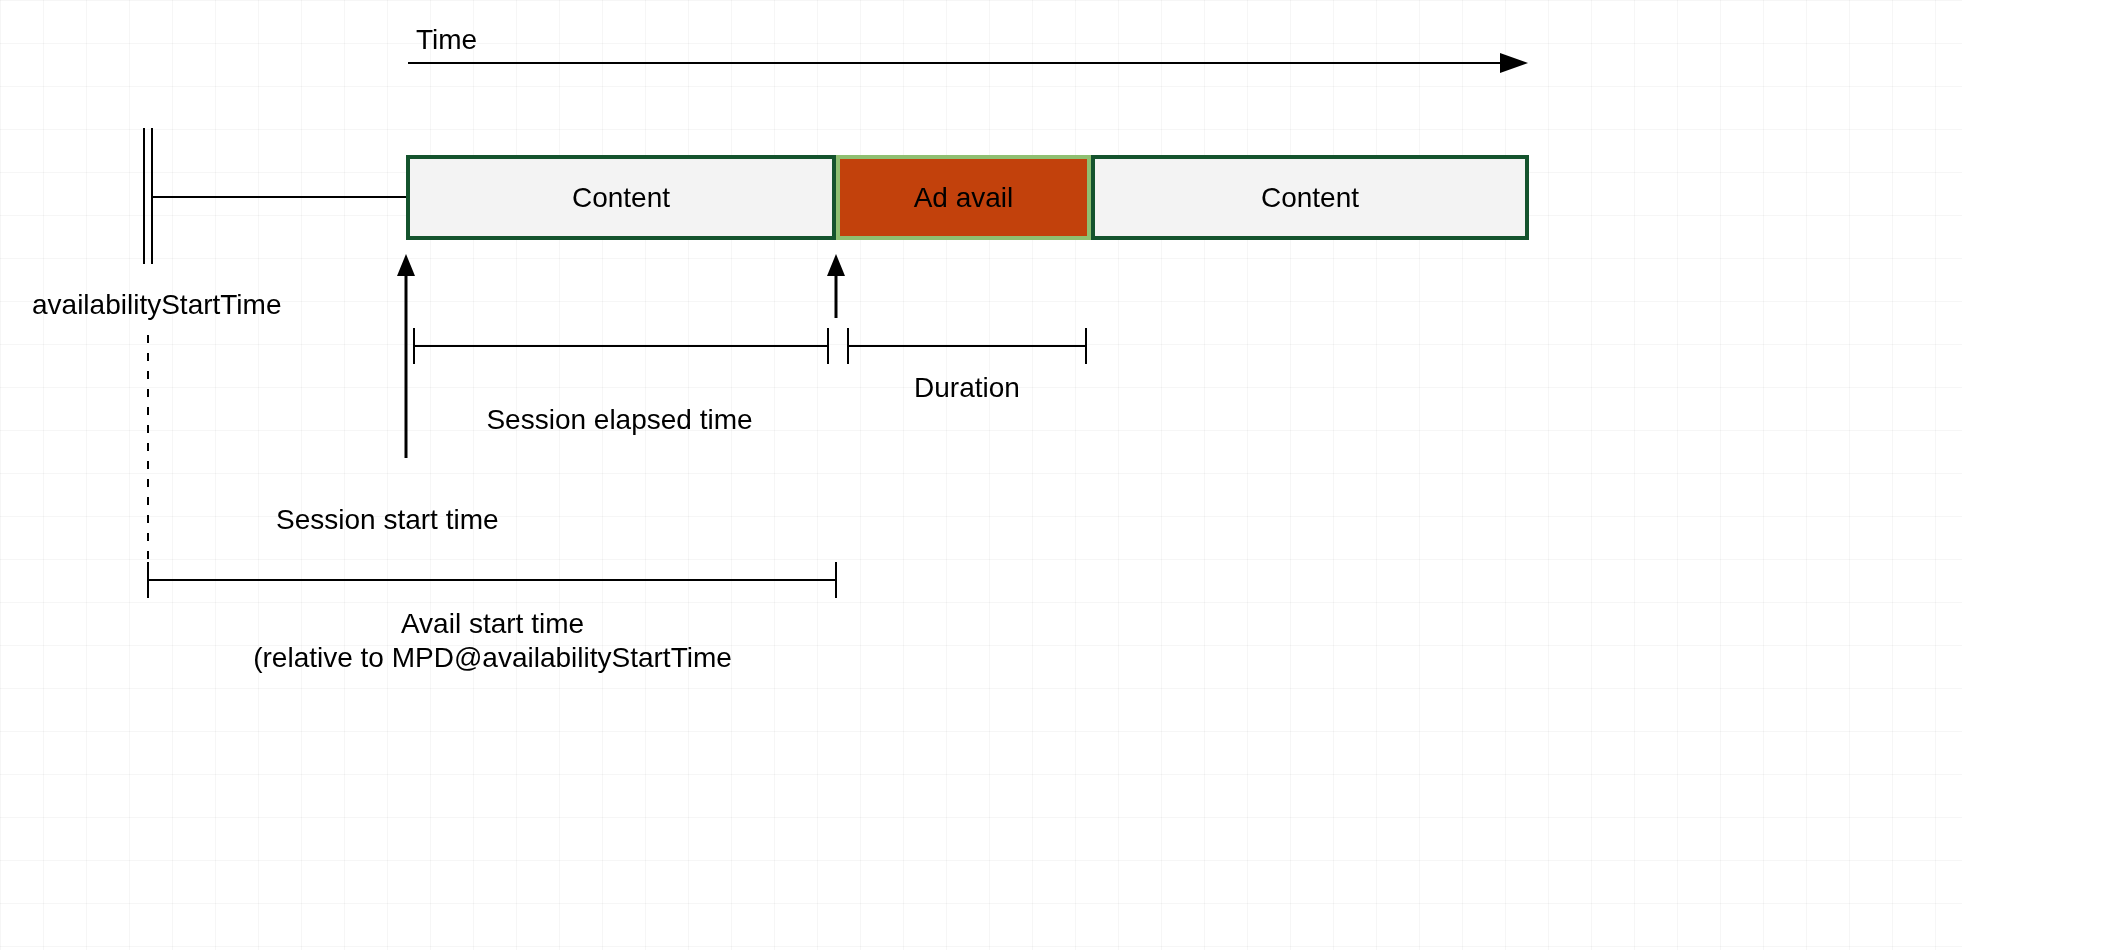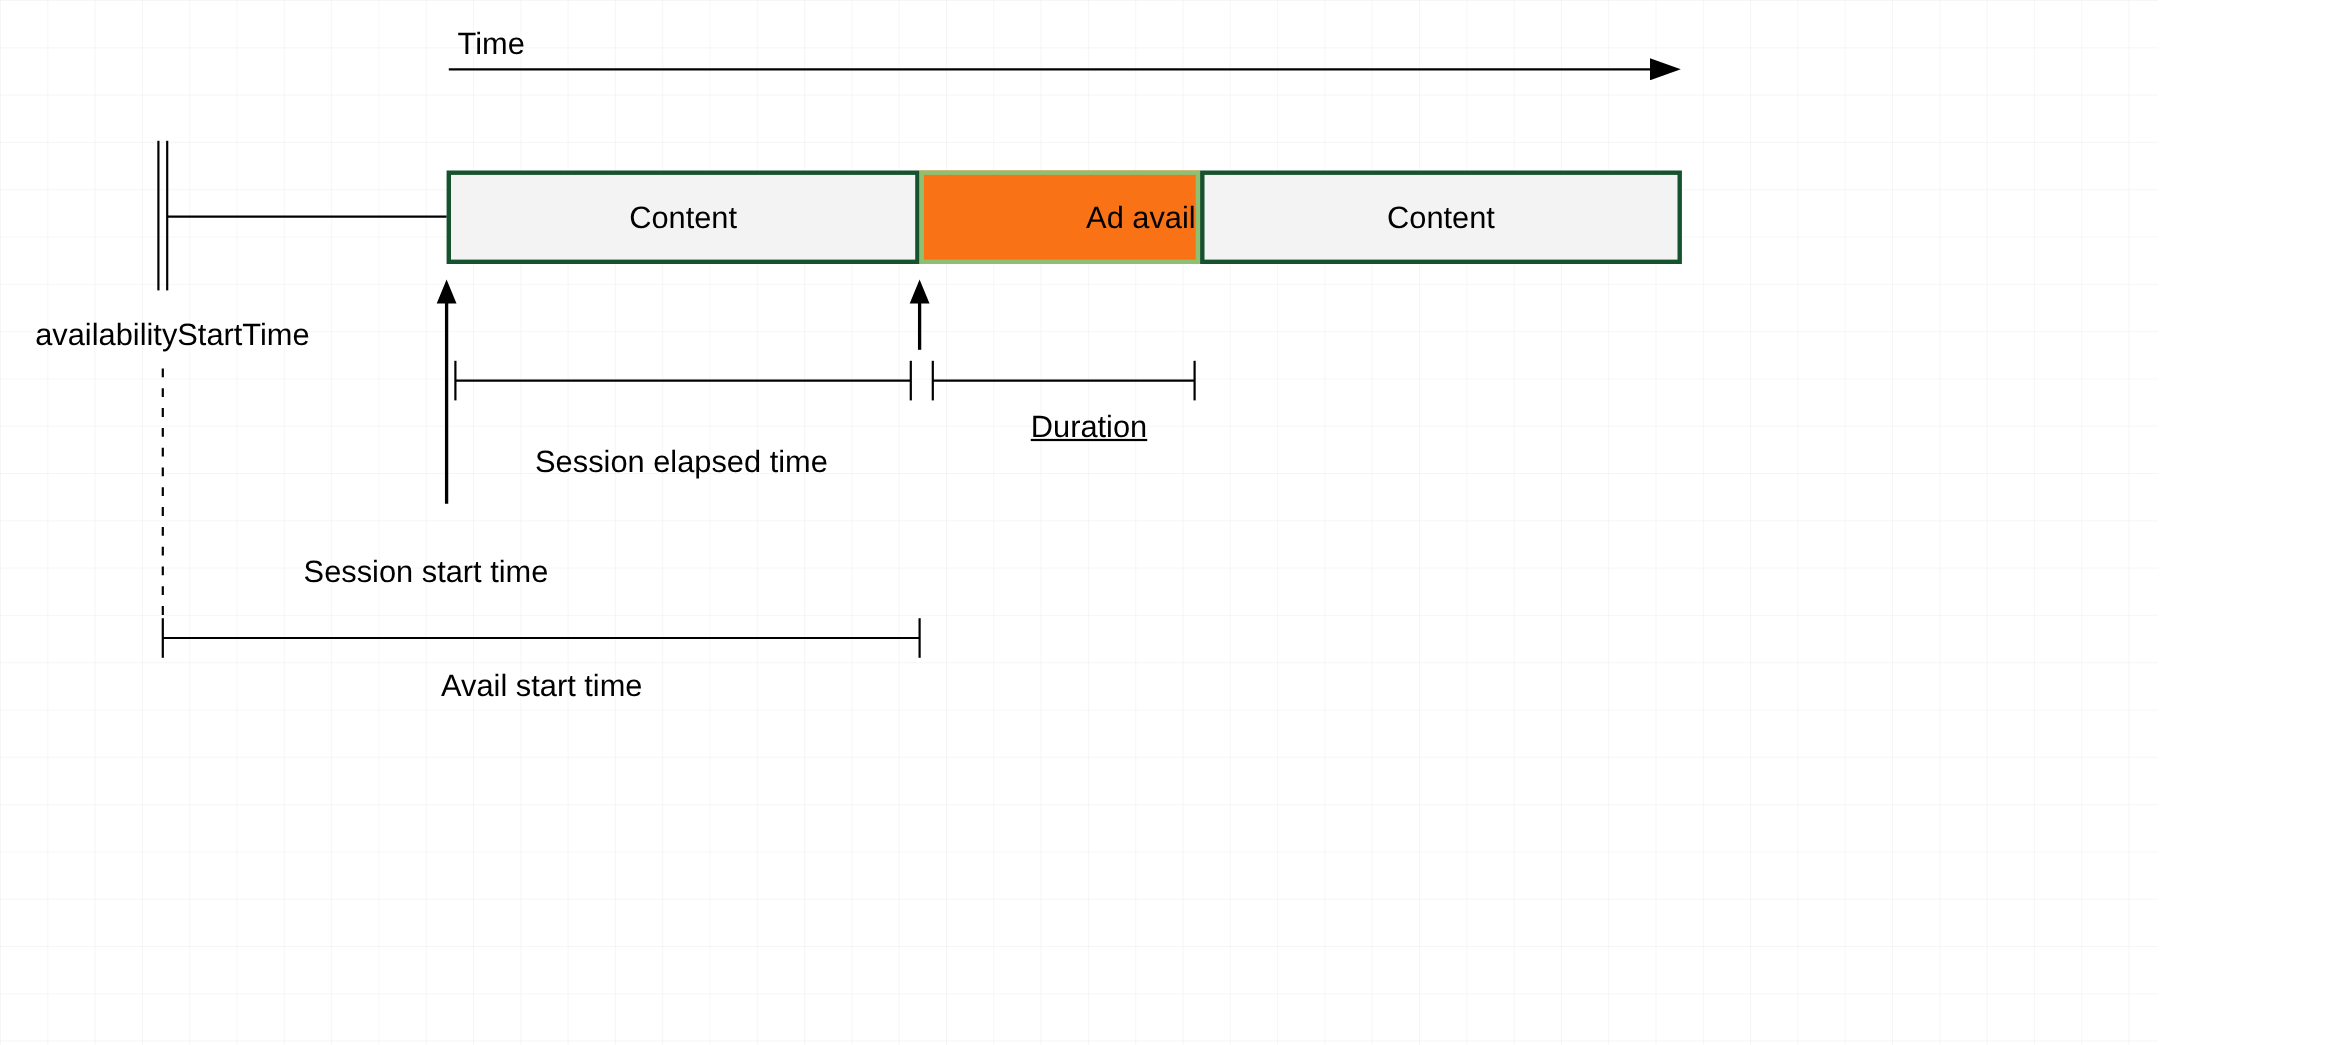--- a/index.html
+++ b/index.html
@@ -34,21 +34,21 @@
     position: absolute;
     border: 4px solid #14532d;
     display: flex;
     align-items: center;
     justify-content: center;
     font-size: 28px;
     color: #000;
     box-sizing: border-box;
   }
   .box.content { background: #f3f3f3; }
-  .box.ad      { background: #f97316; border-color: #8fbf71; justify-content: flex-end; }
+  .box.ad      { background: #c2410c; border-color: #8fbf71; }
   svg.overlay {
     position: absolute;
     inset: 0;
     width: 2114px;
     height: 950px;
     pointer-events: none;
   }
 </style>
 </head>
 <body>
@@ -65,25 +65,26 @@
     <span>Ad avail</span>
   </div>
   <div class="box content" style="left:1091px; top:155px; width:438px; height:85px;">
     <span>Content</span>
   </div>
 
   <div class="label" style="left:32px; top:289px;">availabilityStartTime</div>
 
   <div class="label center" style="left:410px; top:372px; width:419px;margin-top:32px;">Session elapsed time</div>
 
-  <div class="label center" style="left:871px; top:372px; width:238px;text-decoration:underline;">Duration</div>
+  <div class="label center" style="left:848px; top:372px; width:238px;">Duration</div>
 
   <div class="label" style="left:276px; top:504px;">Session start time</div>
 
   <div class="label center" style="left:150px; top:608px; width:685px;">Avail start time</div>
+  <div class="label center" style="left:150px; top:642px; width:685px;">(relative to MPD@availabilityStartTime</div>
 
   <svg class="overlay" viewBox="0 0 2114 950">
     <defs>
       <marker id="arrowR" markerWidth="14" markerHeight="10" refX="12" refY="5" orient="auto">
         <path d="M0,0 L14,5 L0,10 Z" fill="#000"></path>
       </marker>
       <marker id="arrowU" markerWidth="10" markerHeight="14" refX="5" refY="2" orient="auto">
         <path d="M0,14 L5,0 L10,14 Z" fill="#000"></path>
       </marker>
     </defs>

